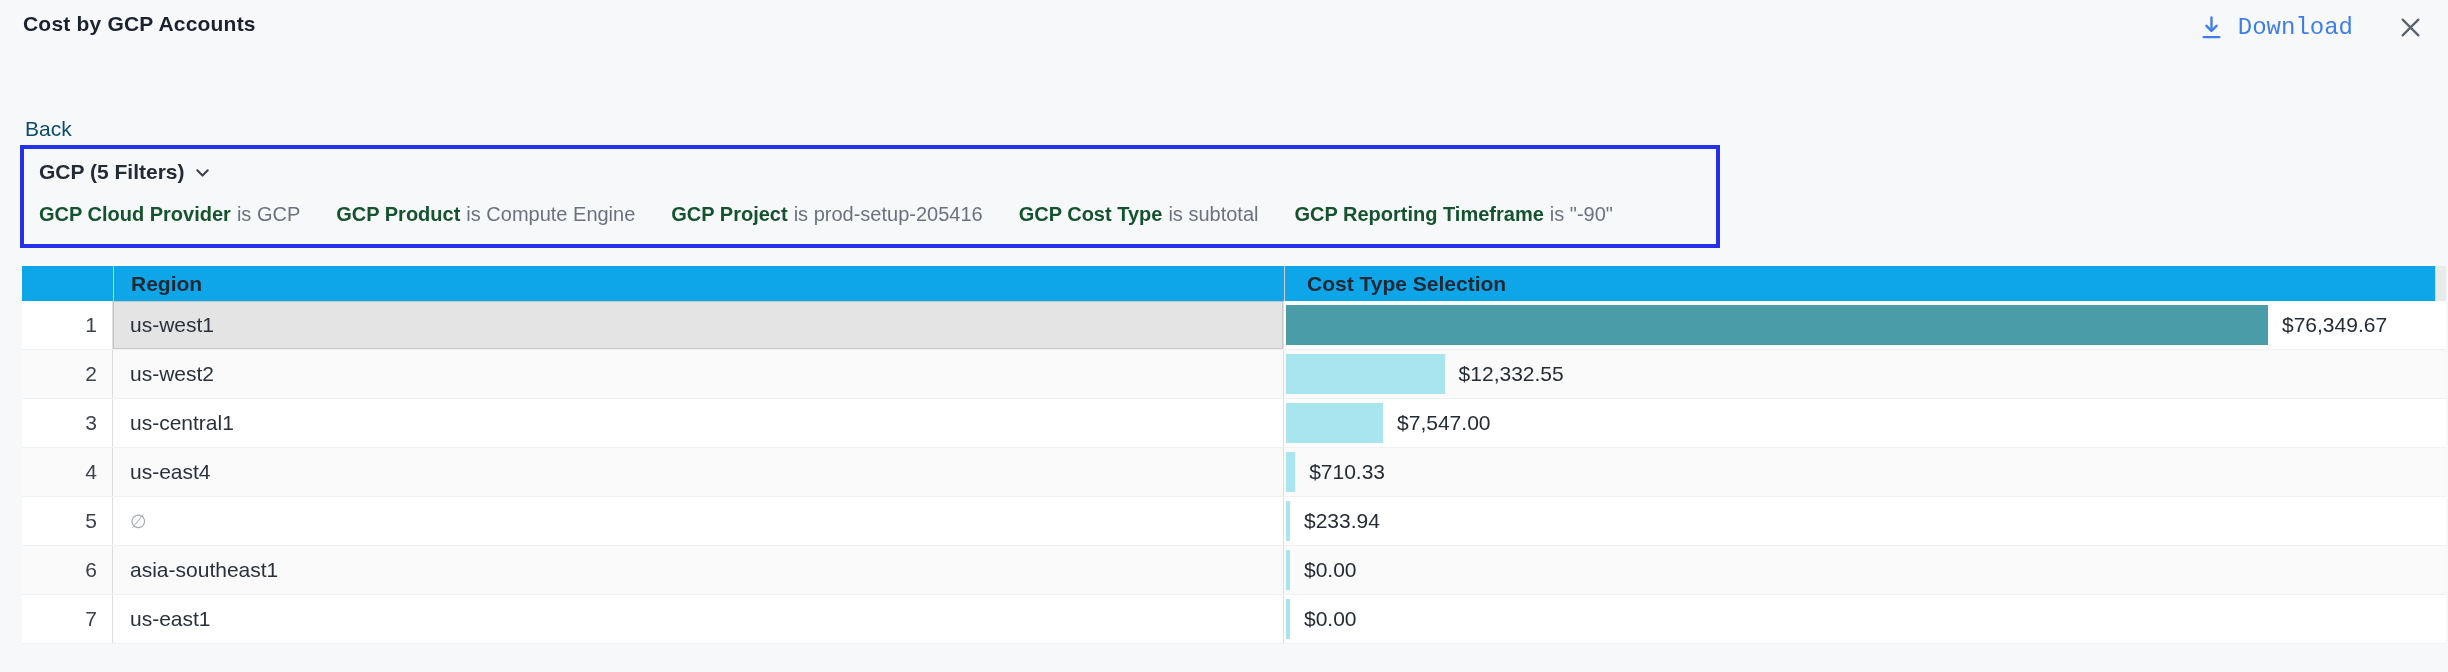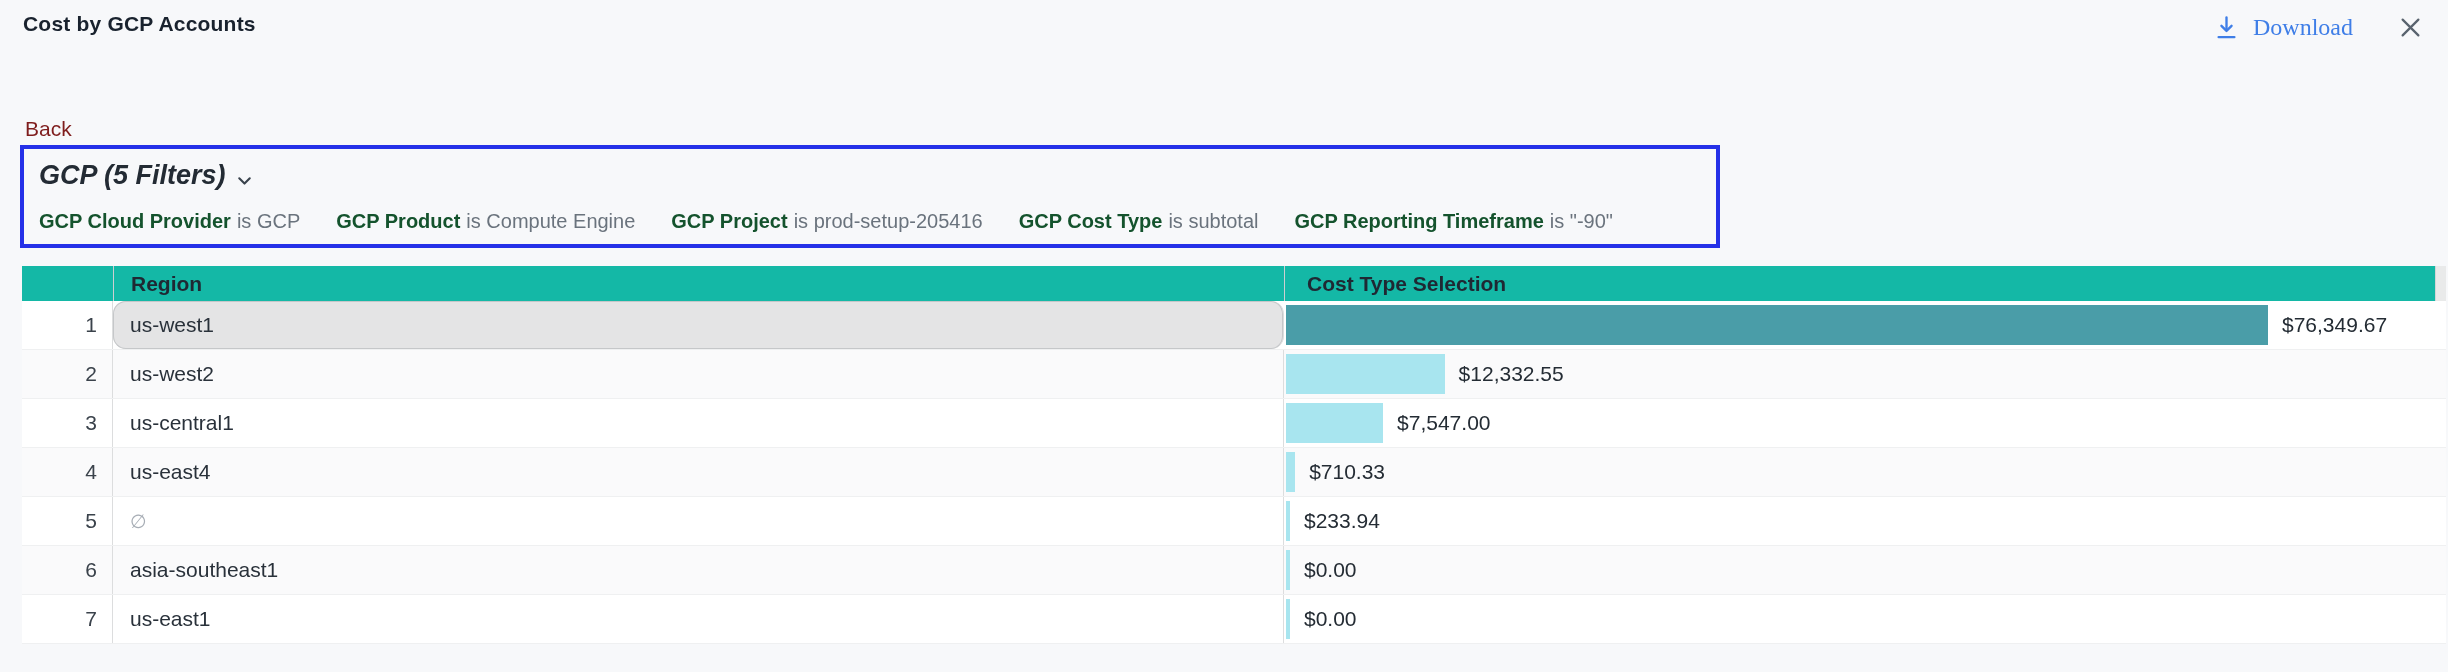--- a/index.html
+++ b/index.html
@@ -19,61 +19,60 @@
     letter-spacing:.2px;
   }
   .top-right {
     position:absolute; right:24px; top:14px;
     display:flex; align-items:center; gap:44px;
   }
   .download-btn {
     display:flex; align-items:center; gap:13px;
     color:#3F7EE7; font-size:24px; font-weight:500;
     cursor:pointer; background:none; border:none;
-    font-family:Liberation Serif, serif;
+    font-family:Liberation Mono, monospace;
   }
   .close-btn {
     background:none; border:none; cursor:pointer;
     display:flex; align-items:center;
   }
 
   
   .back-link {
     position:absolute; left:25px; top:117px;
-    font-size:21px; color:#7f1d1d; text-decoration:none;
+    font-size:21px; color:#0c4a6e; text-decoration:none;
   }
 
   
   .filter-panel {
     position:absolute; left:20px; top:145px;
     width:1700px; height:103px;
     border:4px solid #2531E8;
     background:#F7F8FA;
     padding:11px 15px 0 15px;
   }
   .filter-summary {
-    display:inline-flex; align-items:flex-end; gap:8px;
-    font-size:27px; font-weight:700; color:#20293
+    display:inline-flex; align-items:center; gap:8px;
+    font-size:21px; font-weight:700; color:#20293
 4;
     cursor:pointer;
-    font-style:italic;
   }
   .filter-list {
     display:flex; gap:36px; margin-top:19px;
     font-size:20px; color:#6A737D; white-space:nowrap;
   }
   .filter-item .f-name { font-weight:700; color:#14532d; margin-right:6px; }
 
   
   .table {
     position:absolute; left:22px; top:266px;
     width:2424px;
   }
   .thead {
-    display:flex; height:35px; background:#14b8a6;
+    display:flex; height:35px; background:#0ea5e9;
     align-items:center;
     font-size:21px; font-weight:700; color:#1F2833;
     position:relative;
   }
   .thead::after { 
     content:""; position:absolute; right:0; top:0;
     width:10px; height:35px;
     background:#E9EAEA; border-left:1px solid #D4D5D6;
   }
   .h-num { width:91px; height:100%; }
@@ -92,21 +91,20 @@
     border-right:1px solid #DCDDDE;
   }
   .cell-region {
     width:1171px; display:flex; align-items:center;
     padding-left:17px; font-size:21px; color:#29313A;
     border-right:1px solid #DCDDDE;
   }
   .row.selected .cell-region {
     background:#E4E4E5;
     box-shadow:inset 0 0 0 1px #C5C7C9;
-    border-radius:13px;
   }
   .cell-region.muted { color:#A7ADB5; font-size:19px; }
   .cell-cost {
     flex:1; display:flex; align-items:center;
     padding-left:2px; gap:14px;
   }
   .bar { height:40px; background:#A8E5EF; flex:none; }
   .row.selected .bar { background:#4A9DA8; }
   .bar-value { font-size:21px; color:#242C34; white-space:nowrap; }
 </style>

